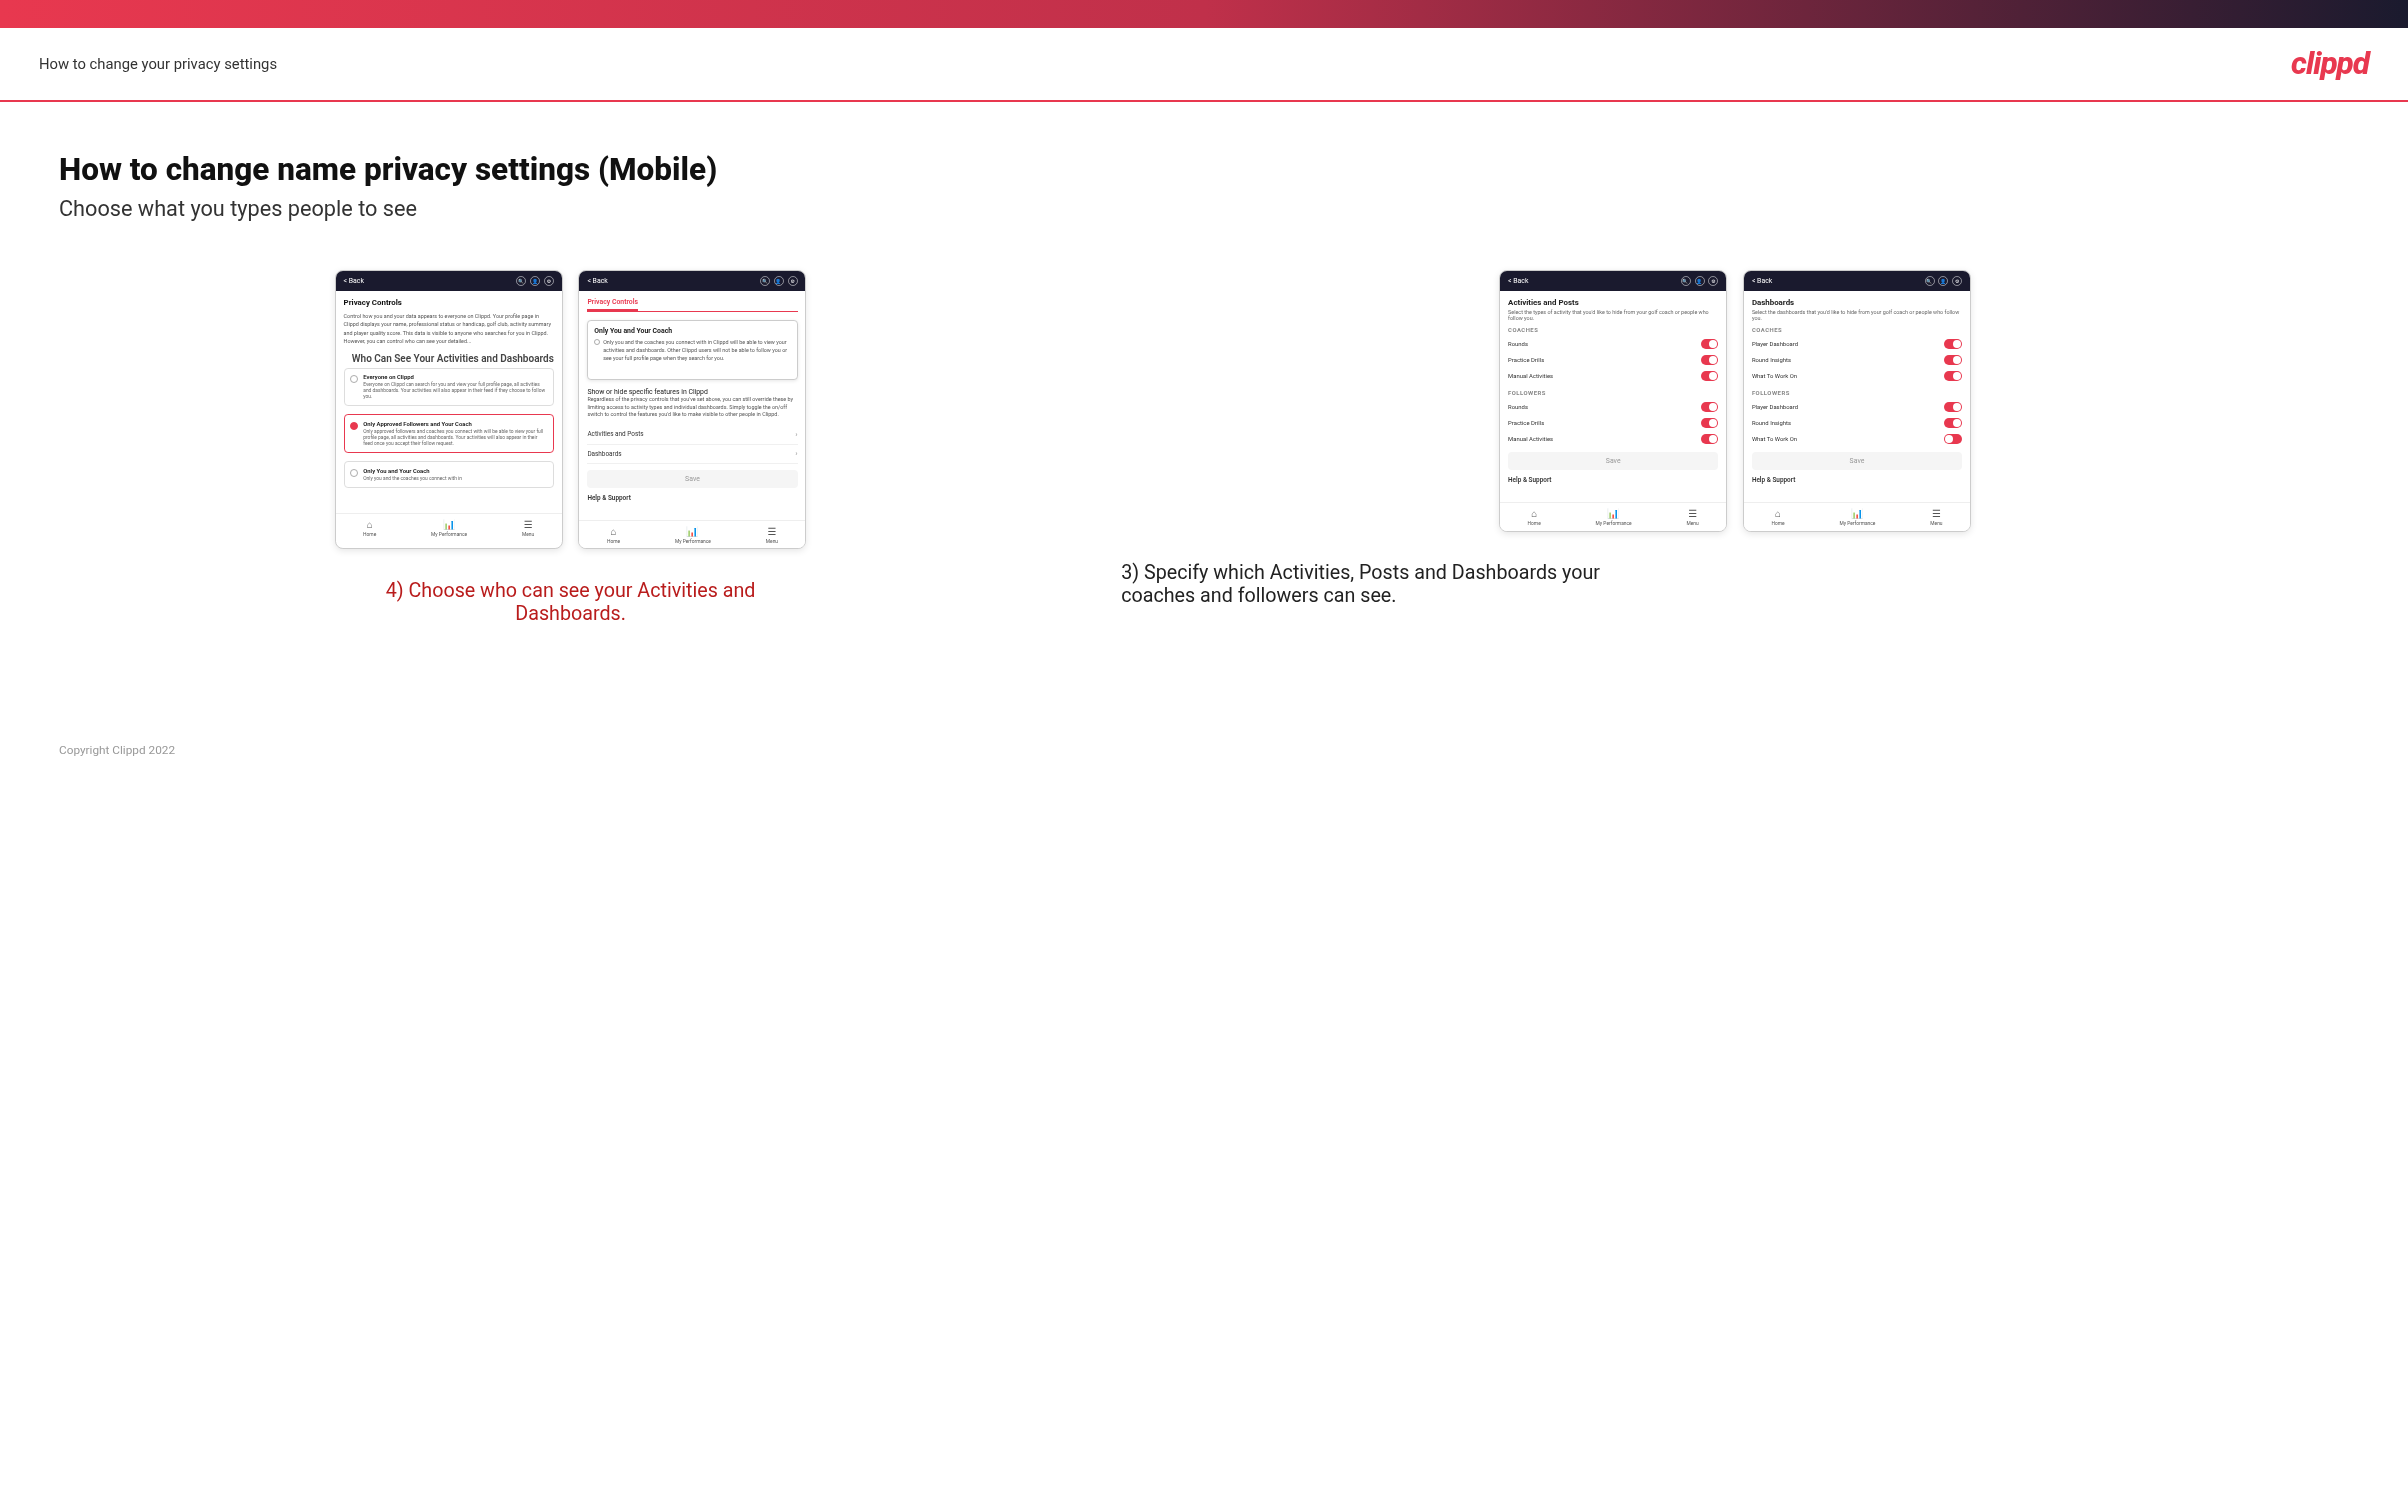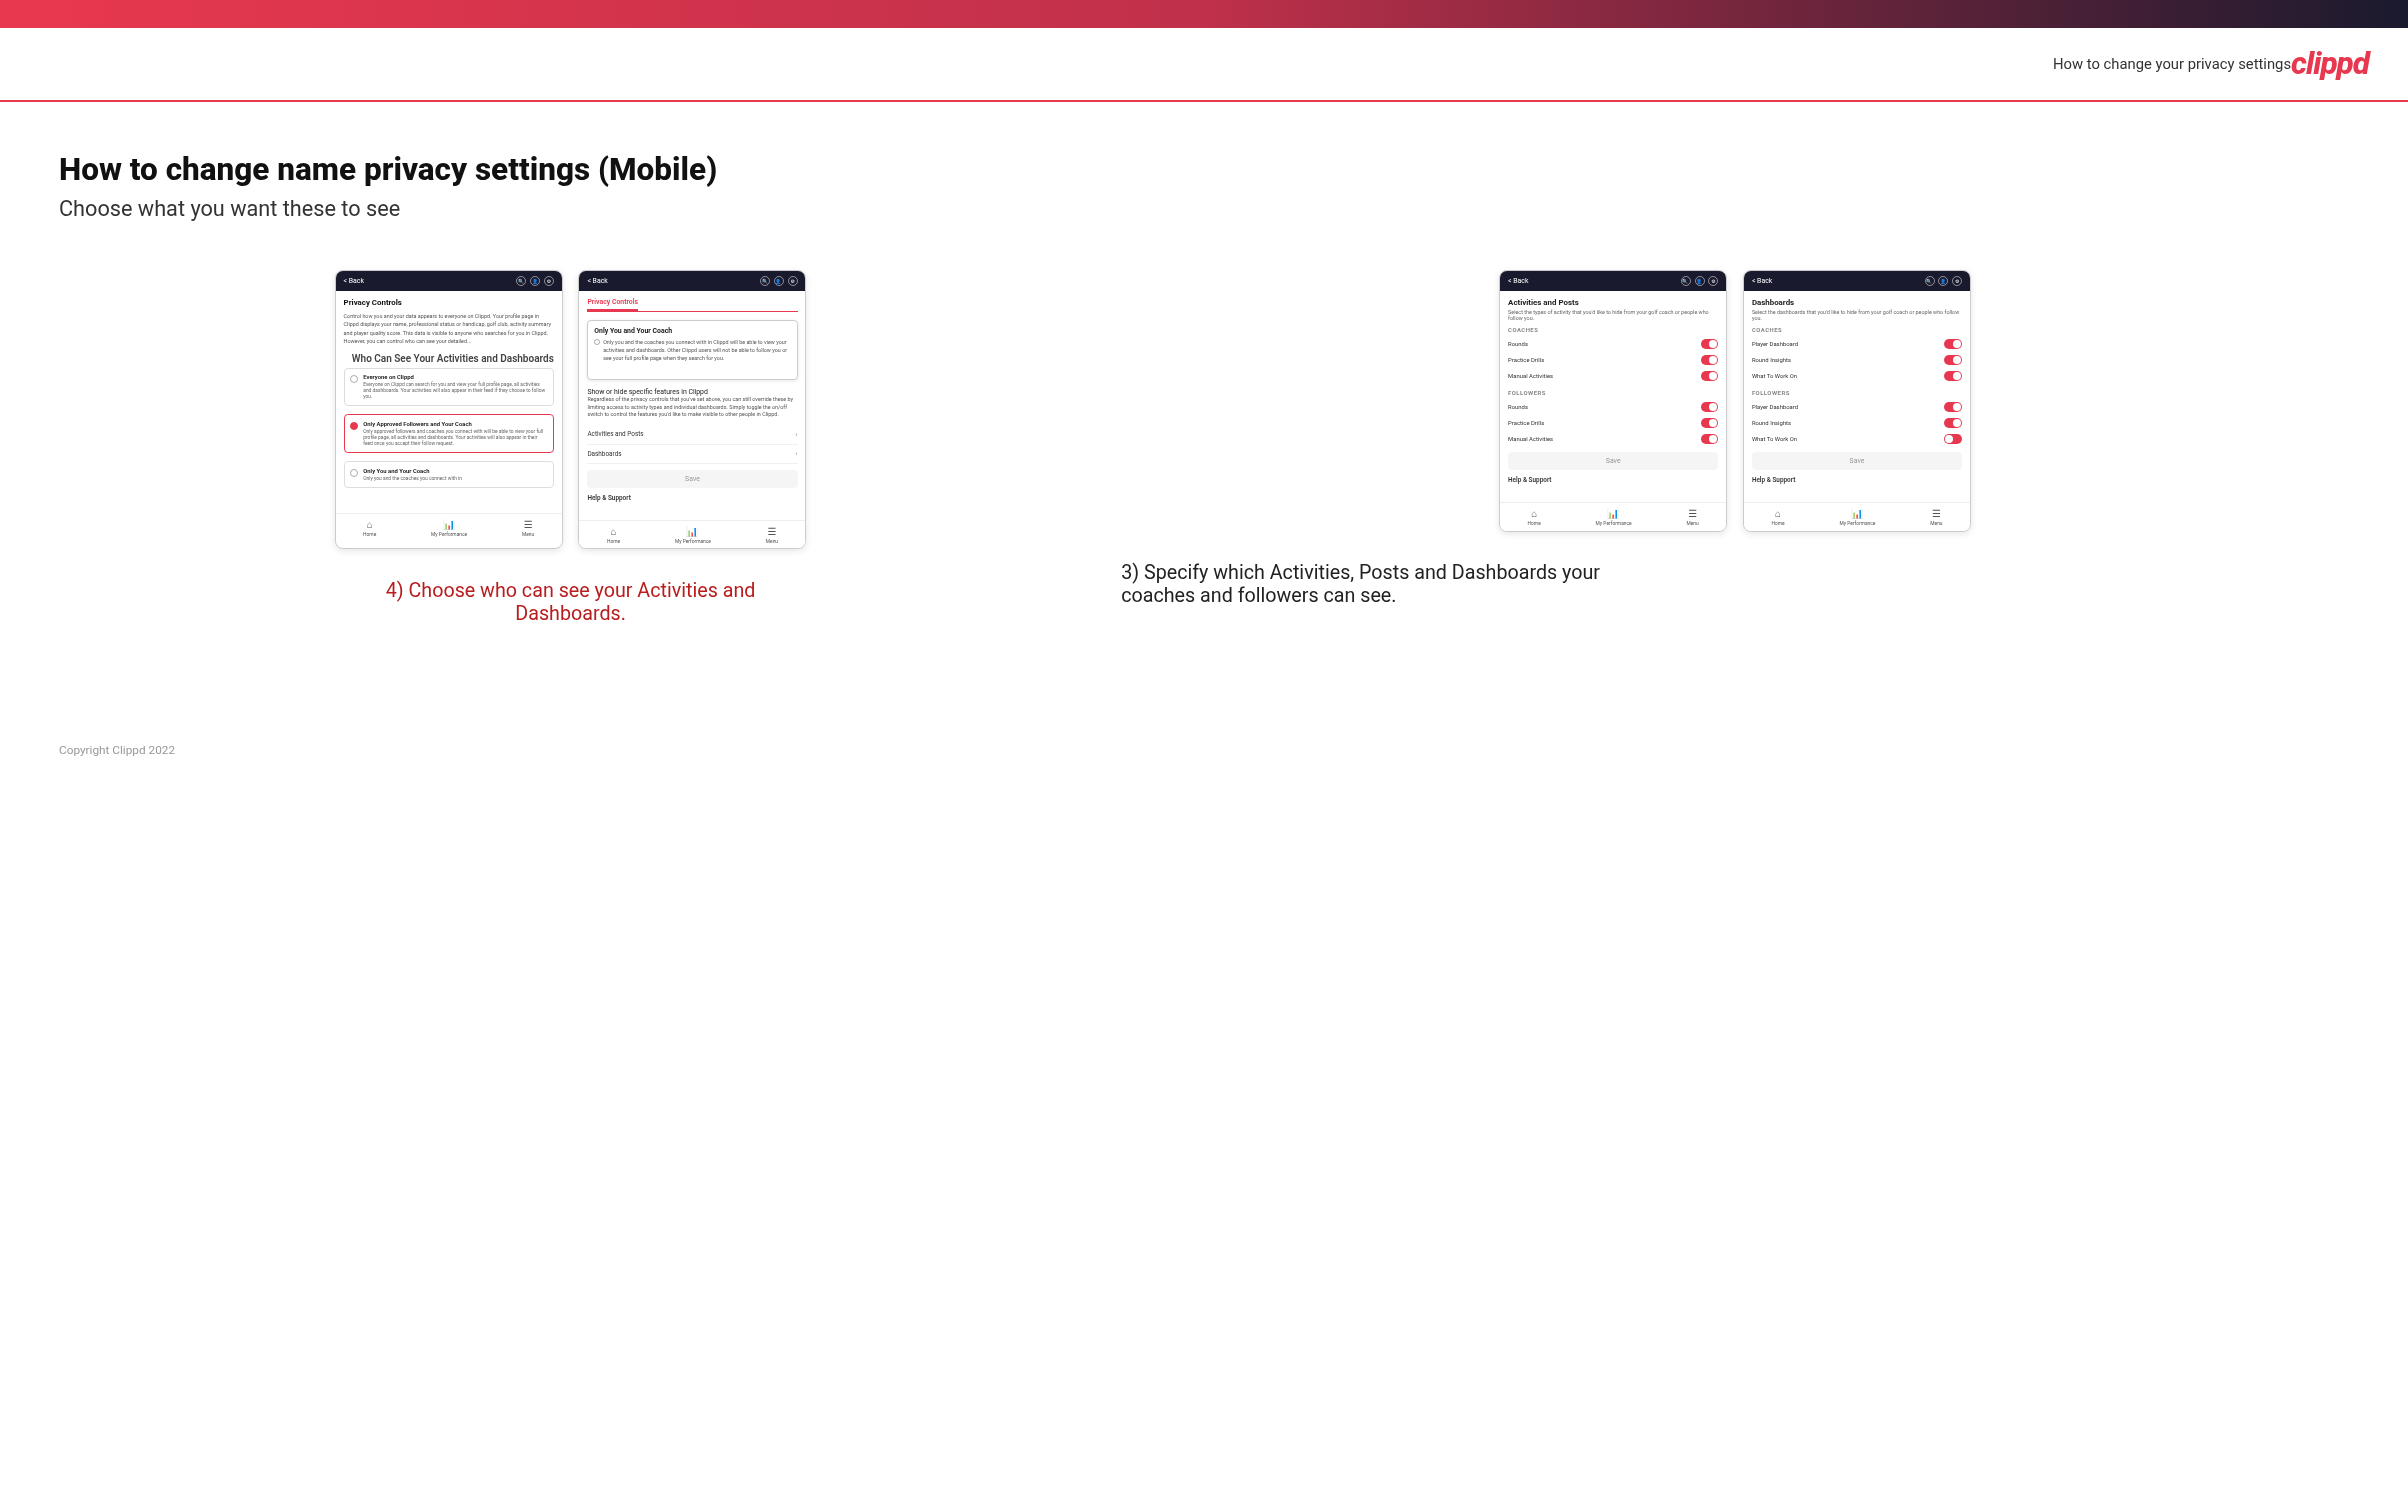--- a/index.html
+++ b/index.html
@@ -14,21 +14,21 @@
     .top-bar {
       background: linear-gradient(to right, #e8384f, #c0304a, #1a1a2e);
       height: 27.6px;
       width: 100%;
     }
 
     
     .header {
       display: flex;
       align-items: center;
-      justify-content: flex-end;
+      justify-content: space-between;
       padding: 17.7px 39px;
       border-bottom: 2px solid #e8384f;
     }
     .header-title {
       font-size: 14.8px;
       color: #333;
     }
     .logo {
       font-size: 31.5px;
       font-weight: 800;
@@ -382,21 +382,21 @@
 
 <div class="top-bar"></div>
 
 <div class="header">
   <span class="header-title">How to change your privacy settings</span>
   <span class="logo">clippd</span>
 </div>
 
 <div class="main">
   <h1 class="page-heading">How to change name privacy settings (Mobile)</h1>
-  <p class="page-subheading">Choose what you want these to see</p>
+  <p class="page-subheading">Choose what you types people to see</p>
 
   <div class="screenshots-section">
 
     <div class="left-group">
       <div class="phones-row">
 
         <div class="phone-mockup">
           <div class="phone-nav-bar">
             <span class="back-btn">&lt; Back</span>
             <div class="phone-nav-icons">

